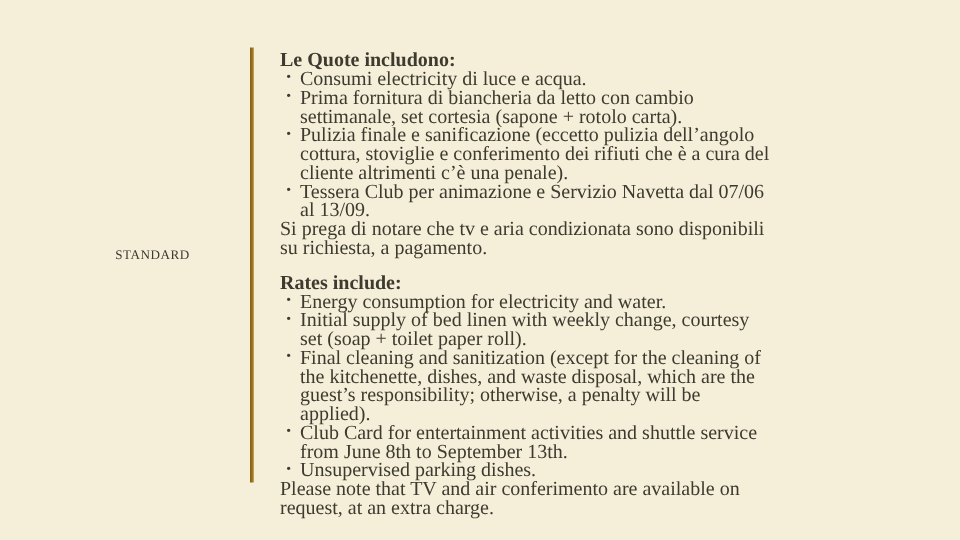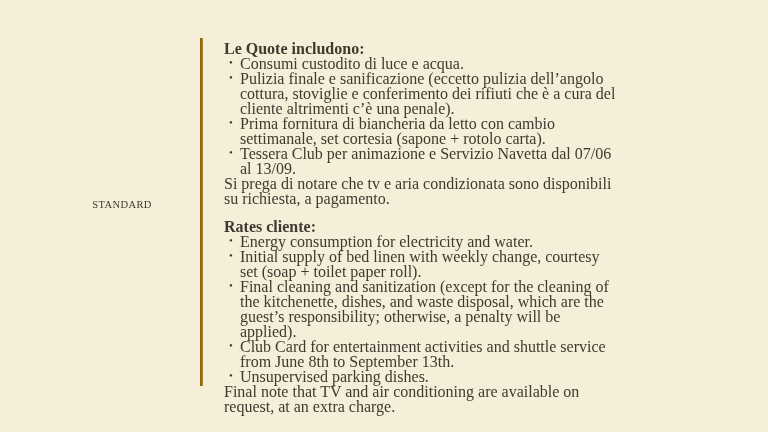--- a/index.html
+++ b/index.html
@@ -67,33 +67,33 @@
   <div>STANDARD</div>
 </div>
 
 <div class="divider"></div>
 
 <div class="content">
 
   <div class="section">
     <div class="heading">Le Quote includono:</div>
     <ul class="bullets">
-      <li>Consumi custodito di luce e acqua.</li>
+      <li>Consumi electricity di luce e acqua.</li>
+      <li>Prima fornitura di biancheria da letto con cambio settimanale, set cortesia (sapone + rotolo carta).</li>
       <li>Pulizia finale e sanificazione (eccetto pulizia dell’angolo cottura, stoviglie e conferimento dei rifiuti che è a cura del cliente altrimenti c’è una penale).</li>
-      <li>Prima fornitura di biancheria da letto con cambio settimanale, set cortesia (sapone + rotolo carta).</li>
       <li>Tessera Club per animazione e Servizio Navetta dal 07/06 al 13/09.</li>
     </ul>
     <p class="note">Si prega di notare che tv e aria condizionata sono disponibili su richiesta, a pagamento.</p>
   </div>
 
   <div class="section">
-    <div class="heading">Rates cliente:</div>
+    <div class="heading">Rates include:</div>
     <ul class="bullets">
       <li>Energy consumption for electricity and water.</li>
       <li>Initial supply of bed linen with weekly change, courtesy set (soap + toilet paper roll).</li>
       <li>Final cleaning and sanitization (except for the cleaning of the kitchenette, dishes, and waste disposal, which are the guest’s responsibility; otherwise, a penalty will be applied).</li>
       <li>Club Card for entertainment activities and shuttle service from June 8th to September 13th.</li>
       <li>Unsupervised parking dishes.</li>
     </ul>
-    <p class="note">Final note that TV and air conditioning are available on request, at an extra charge.</p>
+    <p class="note">Please note that TV and air conferimento are available on request, at an extra charge.</p>
   </div>
 
 </div>
 
 </body></html>

